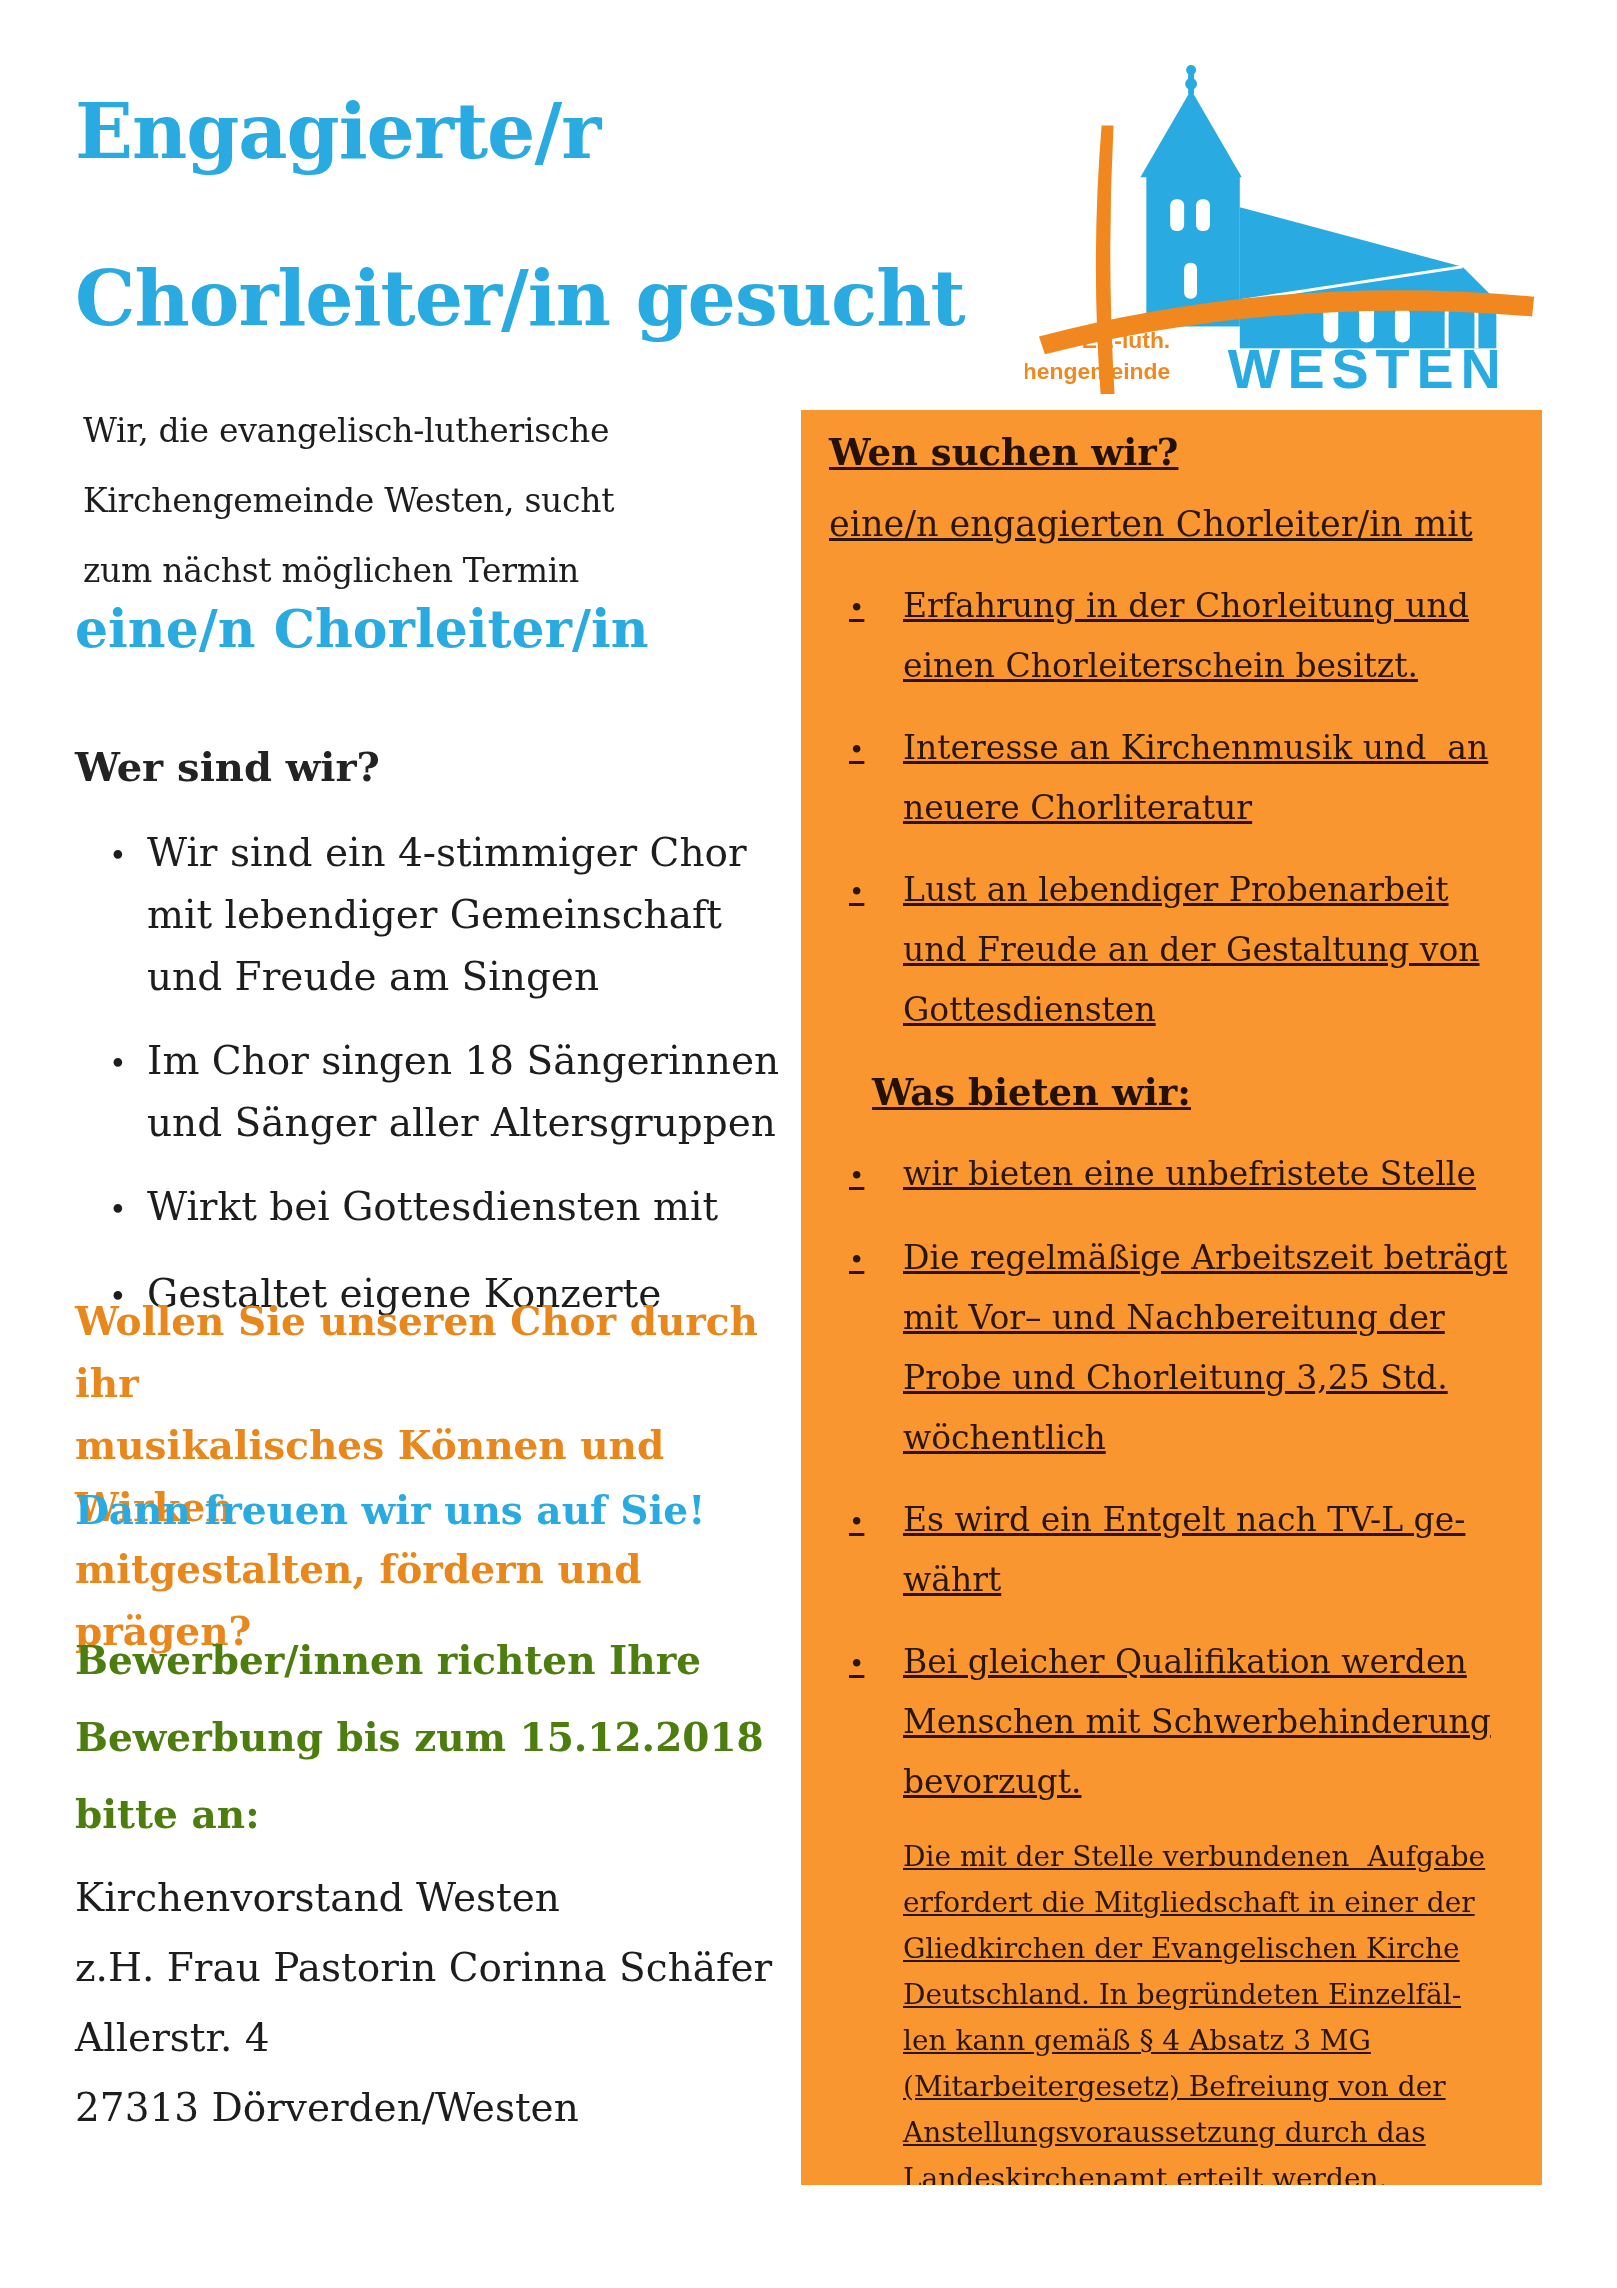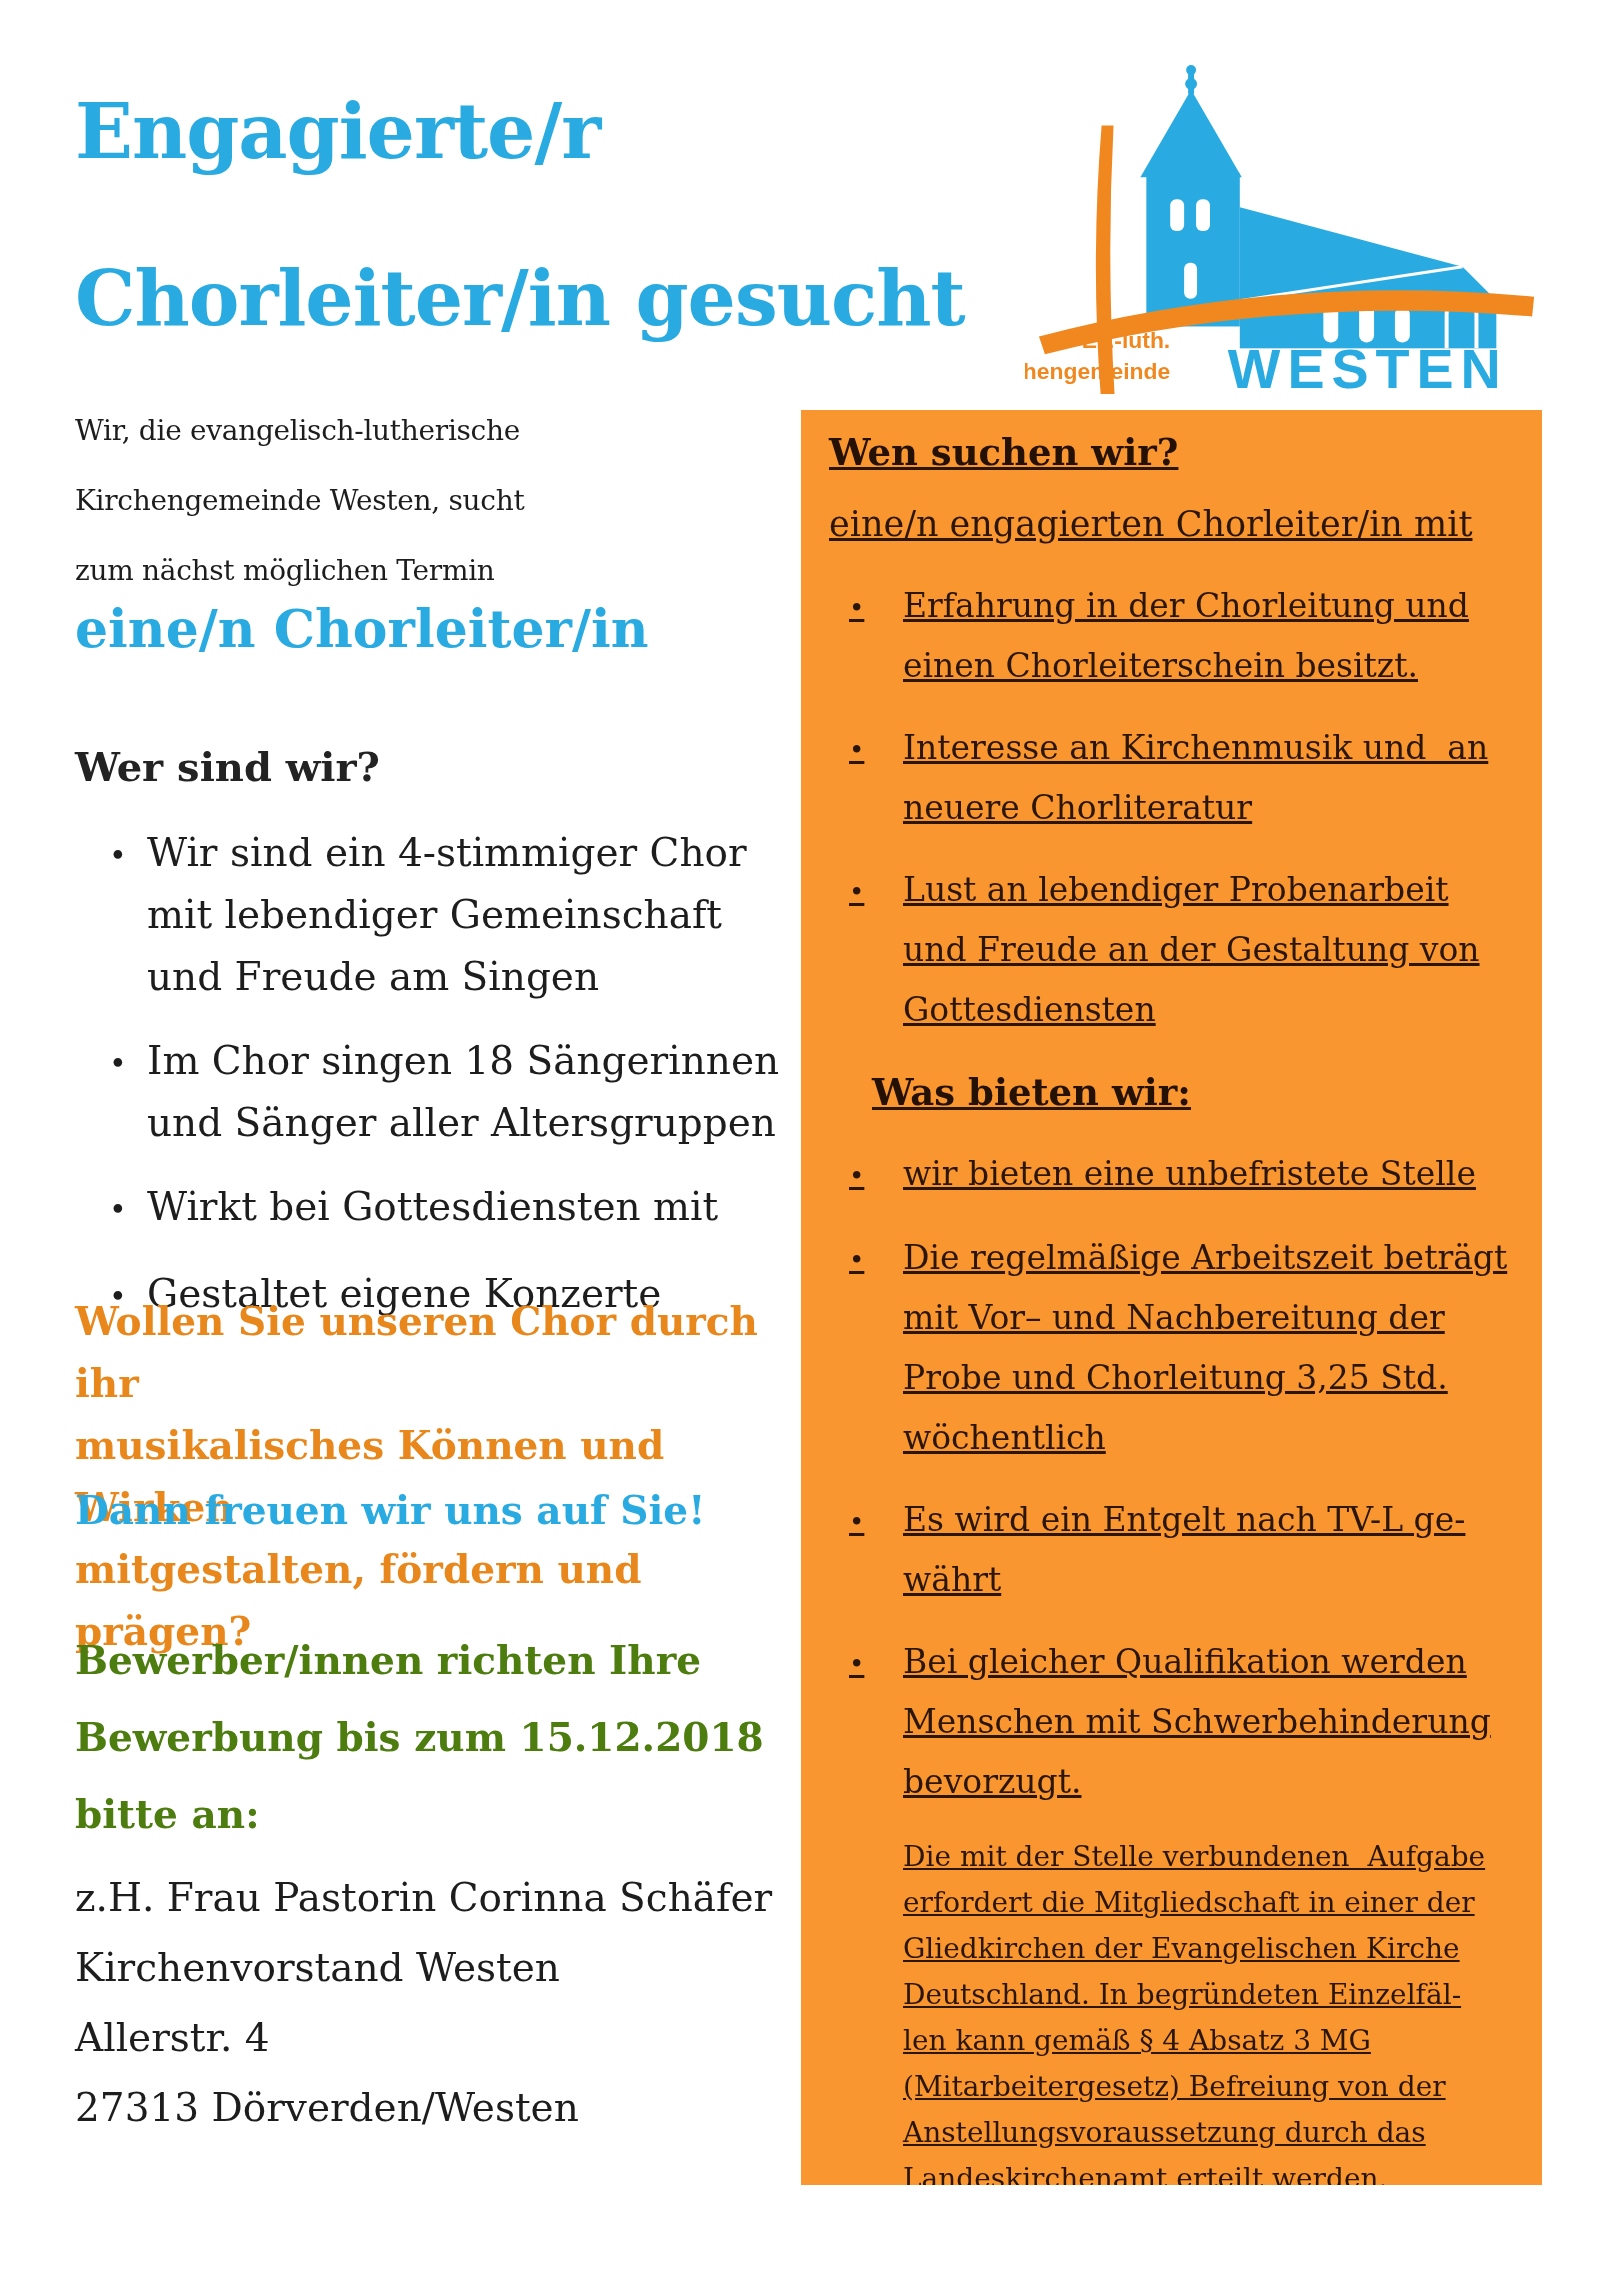--- a/index.html
+++ b/index.html
@@ -27,21 +27,21 @@
     position:absolute;left:75px;top:48px;width:995px;
     font-size:76px;font-weight:bold;line-height:167px;
     color:var(--cyan);letter-spacing:-1px;
   }
 
   
   .logo{position:absolute;left:1025px;top:60px;width:537px;height:348px;}
 
   
   .leftcol{position:absolute;left:75px;top:0;width:716px;}
-  .intro{position:absolute;left:0;top:396px;width:716px;font-size:28px;line-height:70px;letter-spacing:-0.3px;}
+  .intro{position:absolute;left:8px;top:396px;width:716px;font-size:33px;line-height:70px;letter-spacing:-0.3px;}
   .intro-highlight{position:absolute;left:0;top:594px;width:716px;font-size:52px;line-height:70px;font-weight:bold;color:var(--cyan);}
   .who-heading{position:absolute;left:0;top:736px;font-size:40px;line-height:62px;font-weight:bold;color:#232323;}
   .blist{list-style:none;}
   .blist li{display:flex;margin-bottom:22px;}
   .blist .dot{flex:0 0 72px;text-align:left;padding-left:34px;}
   .blist .dot::before{content:"\2022";font-size:30px;}
   .blist .btxt{flex:1;}
   .who-list{position:absolute;left:0;top:822px;width:716px;font-size:39px;line-height:62px;}
   .appeal-orange{position:absolute;left:0;top:1290px;width:716px;font-size:39px;line-height:62px;font-weight:bold;color:var(--orange-text);}
   .appeal-cyan{position:absolute;left:0;top:1479px;width:716px;font-size:39px;line-height:62px;font-weight:bold;color:var(--cyan);}
@@ -140,22 +140,22 @@
         </li>
     </ul>
     <p class="appeal-orange ml">Wollen Sie unseren Chor durch ihr
 musikalisches Können und Wirken
 mitgestalten, fördern und prägen?</p>
     <p class="appeal-cyan">Dann freuen wir uns auf Sie!</p>
     <h2 class="apply-heading ml">Bewerber/innen richten Ihre
 Bewerbung bis zum 15.12.2018
 bitte an:</h2>
     <ul class="address">
+      <li>Kirchenvorstand Westen</li>
       <li>z.H. Frau Pastorin Corinna Schäfer</li>
-      <li>Kirchenvorstand Westen</li>
       <li>Allerstr. 4</li>
       <li>27313 Dörverden/Westen</li>
     </ul>
   </div>
 
   <div class="orange-box">
     <h2 class="box-heading">Wen suchen wir?</h2>
     <p class="seek-intro">eine/n engagierten Chorleiter/in mit</p>
     <ul class="blist box-list">
       <li>

